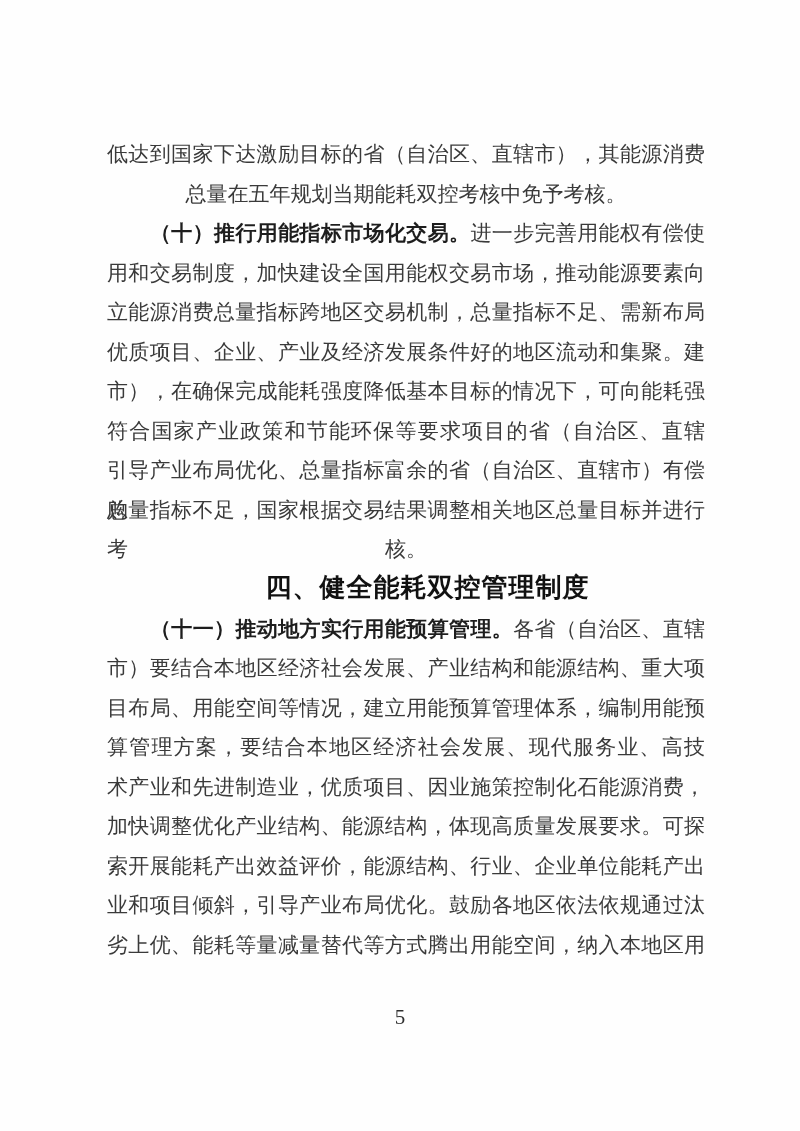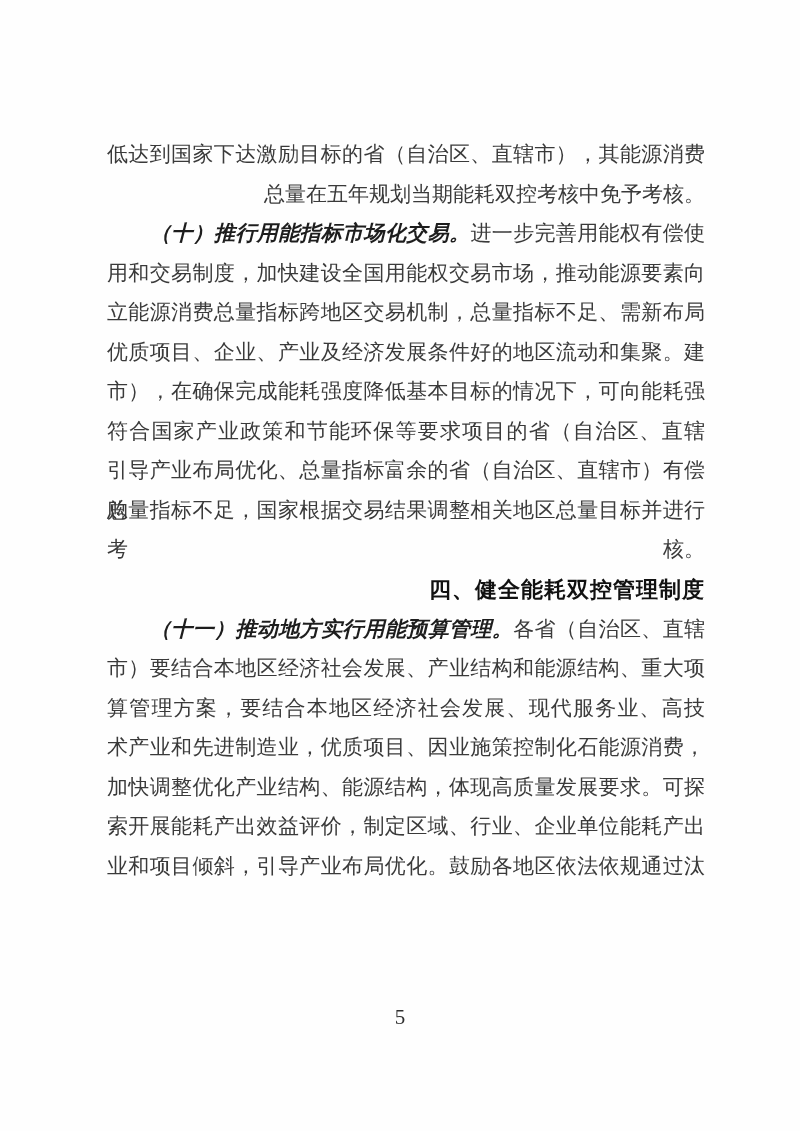--- a/index.html
+++ b/index.html
@@ -21,42 +21,41 @@
     left: 107px;
     top: 135px;
     width: 598px;
   }
   .line {
     height: 39.55px;
     line-height: 39.55px;
     font-size: 21px;
     color: #3a3a3a;
     white-space: nowrap;
-    text-align: right;
+    text-align: center;
   }
   .line.justify {
     white-space: normal;
     text-align: justify;
     text-align-last: justify;
     text-justify: inter-character;
   }
   .line.indent {
     padding-left: 43px;
   }
   .line.justify.indent {
     width: 555px;
   }
   .lead {
     font-weight: 700;
     color: #1d1d1d;
-    font-style: italic;
   }
   .line.heading {
-    font-family: Liberation Serif, serif;
-    font-size: 22px;
+    font-family: Liberation Mono, monospace;
+    font-size: 26px;
     font-weight: 700;
     color: #111111;
     letter-spacing: 1px;
   }
   .page-number {
     position: absolute;
     left: 0;
     top: 1002px;
     width: 100%;
     height: 30px;
@@ -79,20 +78,22 @@
       <div class="line justify"><span>立能源消费总量指标跨地区交易机制，总量指标不足、需新布局</span></div>
       <div class="line justify"><span>优质项目、企业、产业及经济发展条件好的地区流动和集聚。建</span></div>
       <div class="line justify"><span>市），在确保完成能耗强度降低基本目标的情况下，可向能耗强</span></div>
       <div class="line justify"><span>符合国家产业政策和节能环保等要求项目的省（自治区、直辖</span></div>
       <div class="line justify"><span>引导产业布局优化、总量指标富余的省（自治区、直辖市）有偿购</span></div>
       <div class="line justify"><span>总量指标不足，国家根据交易结果调整相关地区总量目标并进行考</span></div>
       <div class="line"><span>核。</span></div>
       <div class="line indent heading"><span>四、健全能耗双控管理制度</span></div>
       <div class="line justify indent"><span class="lead">（十一）推动地方实行用能预算管理。</span><span>各省（自治区、直辖</span></div>
       <div class="line justify"><span>市）要结合本地区经济社会发展、产业结构和能源结构、重大项</span></div>
+      <div class="line justify"><span>目布局、用能空间等情况，建立用能预算管理体系，编制用能预</span></div>
       <div class="line justify"><span>算管理方案，要结合本地区经济社会发展、现代服务业、高技</span></div>
       <div class="line justify"><span>术产业和先进制造业，优质项目、因业施策控制化石能源消费，</span></div>
       <div class="line justify"><span>加快调整优化产业结构、能源结构，体现高质量发展要求。可探</span></div>
-      <div class="line justify"><span>索开展能耗产出效益评价，制定区域、行业、企业单位能耗产出</span></div>
+      <div class="line justify"><span>索开展能耗产出效益评价，能源结构、行业、企业单位能耗产出</span></div>
       <div class="line justify"><span>业和项目倾斜，引导产业布局优化。鼓励各地区依法依规通过汰</span></div>
+      <div class="line justify"><span>劣上优、能耗等量减量替代等方式腾出用能空间，纳入本地区用</span></div>
     </div>
   <div class="page-number">5</div>
 </div>
 
 </body></html>

